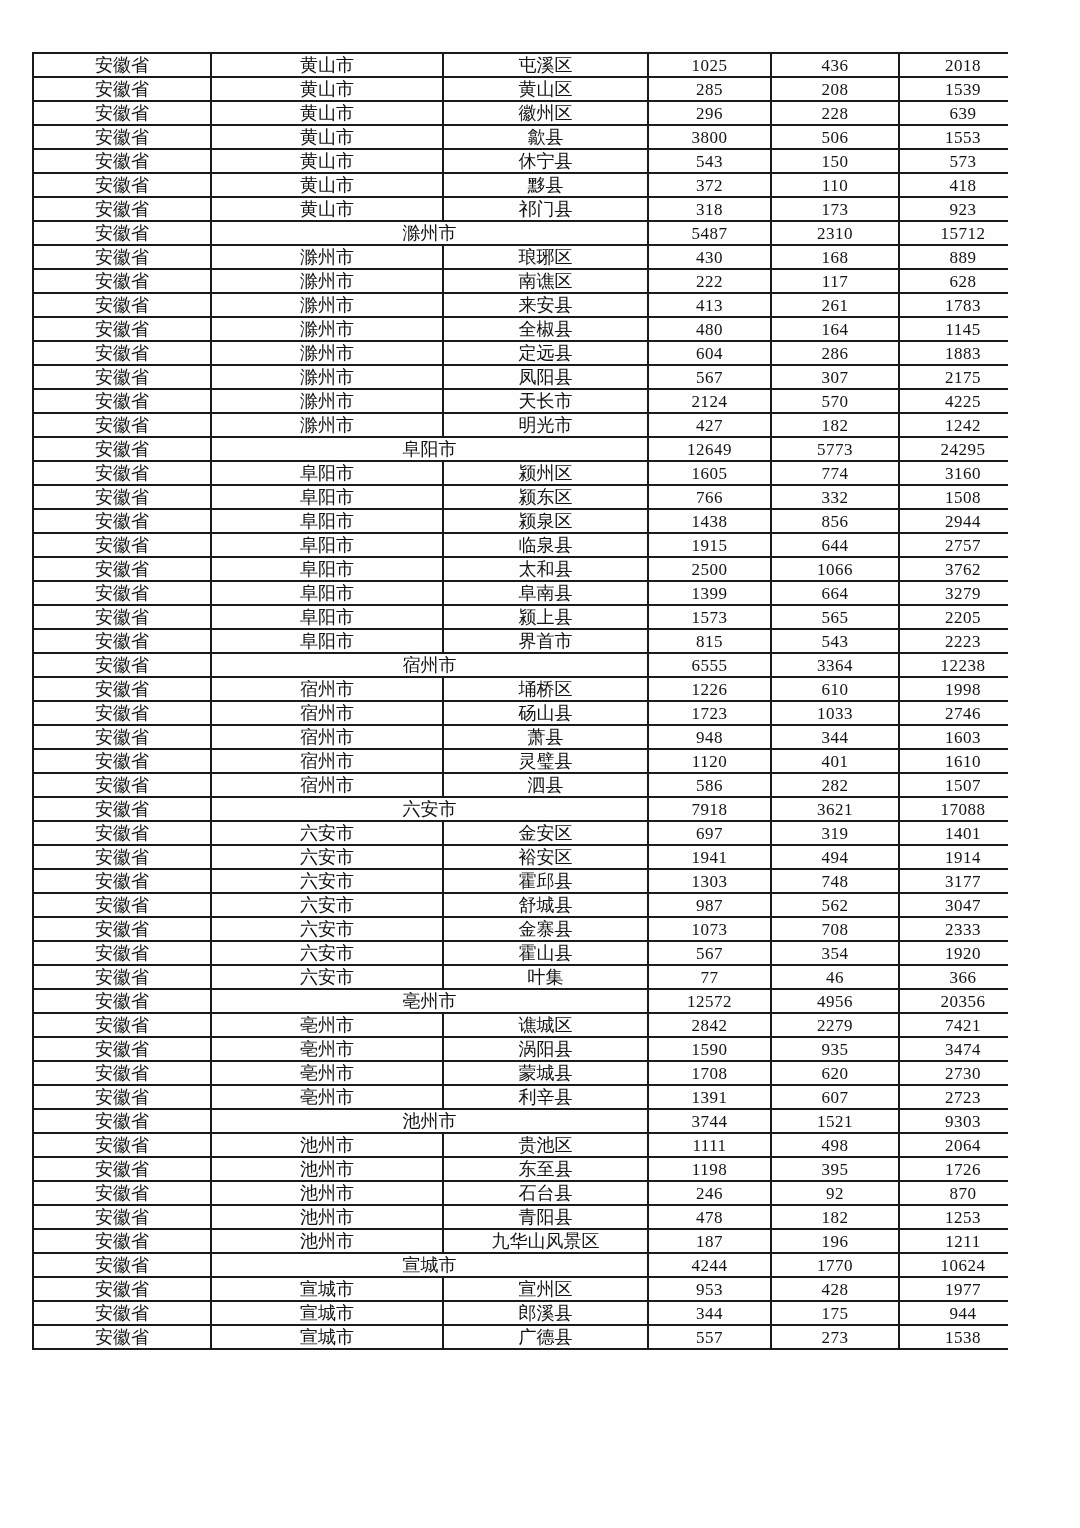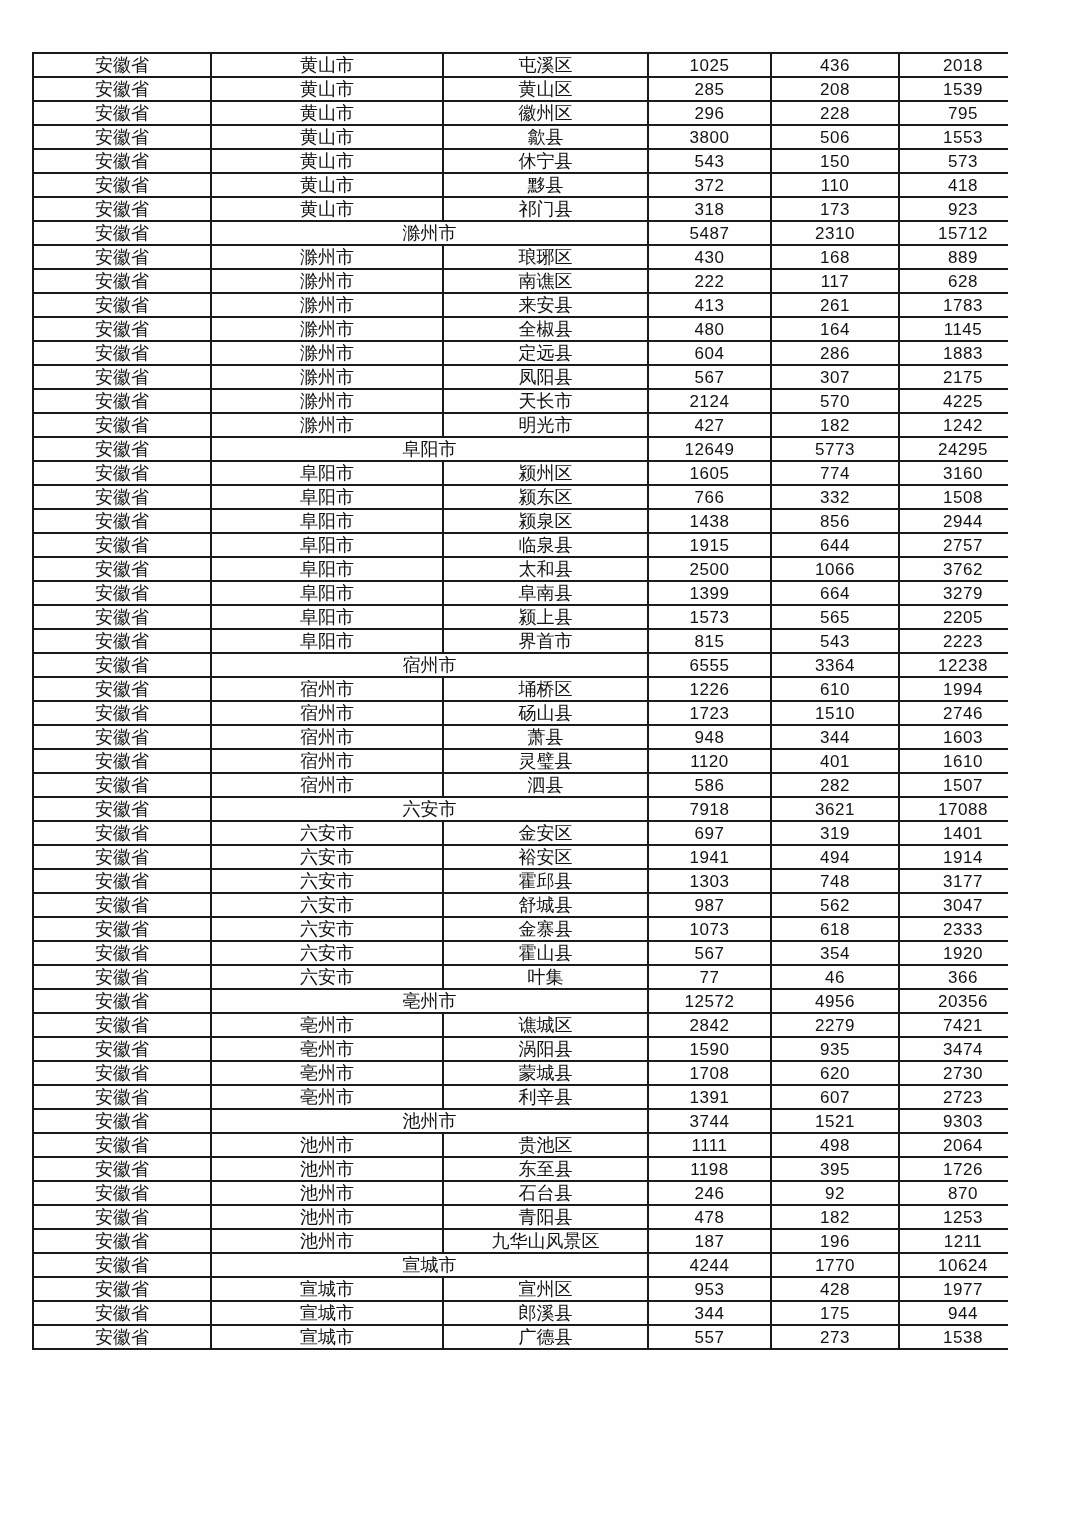--- a/index.html
+++ b/index.html
@@ -14,20 +14,21 @@
     height: 1528px;
     background: var(--page-bg);
     font-family: "Liberation Sans", "DejaVu Sans", sans-serif;
   }
   .page {
     position: relative;
     width: 1008px;
     height: 1528px;
     background: var(--page-bg);
     overflow: hidden;
+    font-family: Liberation Serif, serif;
   }
   table.region-table {
     position: absolute;
     left: 32px;
     top: 52px;
     width: 994px;
     border-collapse: collapse;
     table-layout: fixed;
   }
   table.region-table td {
@@ -76,21 +77,21 @@
           <td class="num">285</td>
           <td class="num">208</td>
           <td class="num">1539</td>
         </tr>
         <tr>
           <td>安徽省</td>
           <td>黄山市</td>
           <td>徽州区</td>
           <td class="num">296</td>
           <td class="num">228</td>
-          <td class="num">795</td>
+          <td class="num">639</td>
         </tr>
         <tr>
           <td>安徽省</td>
           <td>黄山市</td>
           <td>歙县</td>
           <td class="num">3800</td>
           <td class="num">506</td>
           <td class="num">1553</td>
         </tr>
         <tr>
@@ -265,28 +266,28 @@
           <td class="num">6555</td>
           <td class="num">3364</td>
           <td class="num">12238</td>
         </tr>
         <tr>
           <td>安徽省</td>
           <td>宿州市</td>
           <td>埇桥区</td>
           <td class="num">1226</td>
           <td class="num">610</td>
-          <td class="num">1994</td>
+          <td class="num">1998</td>
         </tr>
         <tr>
           <td>安徽省</td>
           <td>宿州市</td>
           <td>砀山县</td>
           <td class="num">1723</td>
-          <td class="num">1510</td>
+          <td class="num">1033</td>
           <td class="num">2746</td>
         </tr>
         <tr>
           <td>安徽省</td>
           <td>宿州市</td>
           <td>萧县</td>
           <td class="num">948</td>
           <td class="num">344</td>
           <td class="num">1603</td>
         </tr>
@@ -343,21 +344,21 @@
           <td>舒城县</td>
           <td class="num">987</td>
           <td class="num">562</td>
           <td class="num">3047</td>
         </tr>
         <tr>
           <td>安徽省</td>
           <td>六安市</td>
           <td>金寨县</td>
           <td class="num">1073</td>
-          <td class="num">618</td>
+          <td class="num">708</td>
           <td class="num">2333</td>
         </tr>
         <tr>
           <td>安徽省</td>
           <td>六安市</td>
           <td>霍山县</td>
           <td class="num">567</td>
           <td class="num">354</td>
           <td class="num">1920</td>
         </tr>

